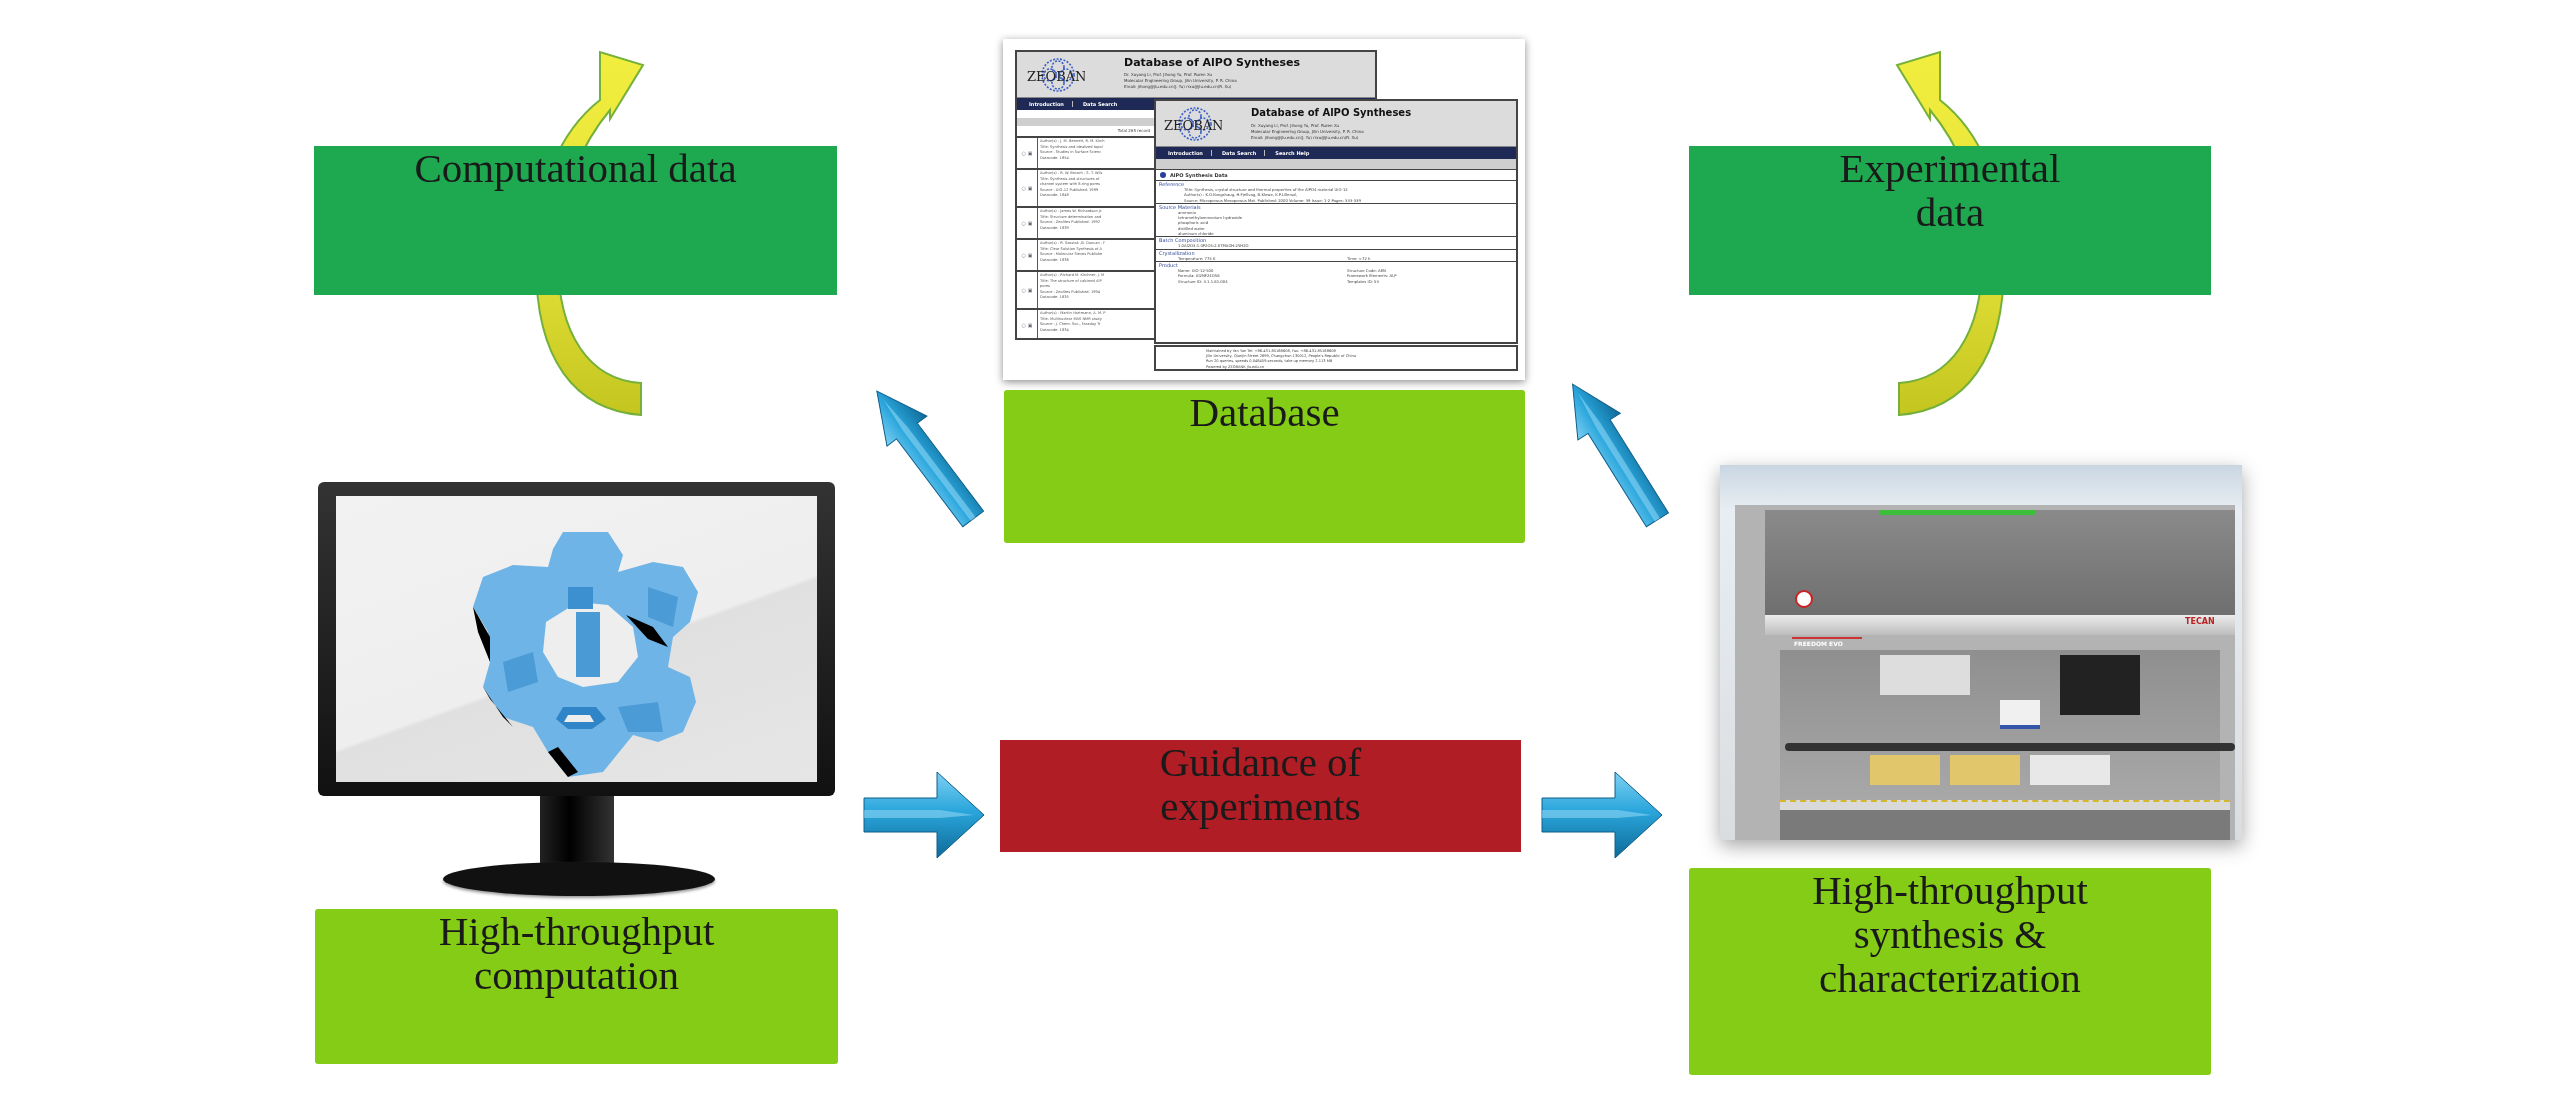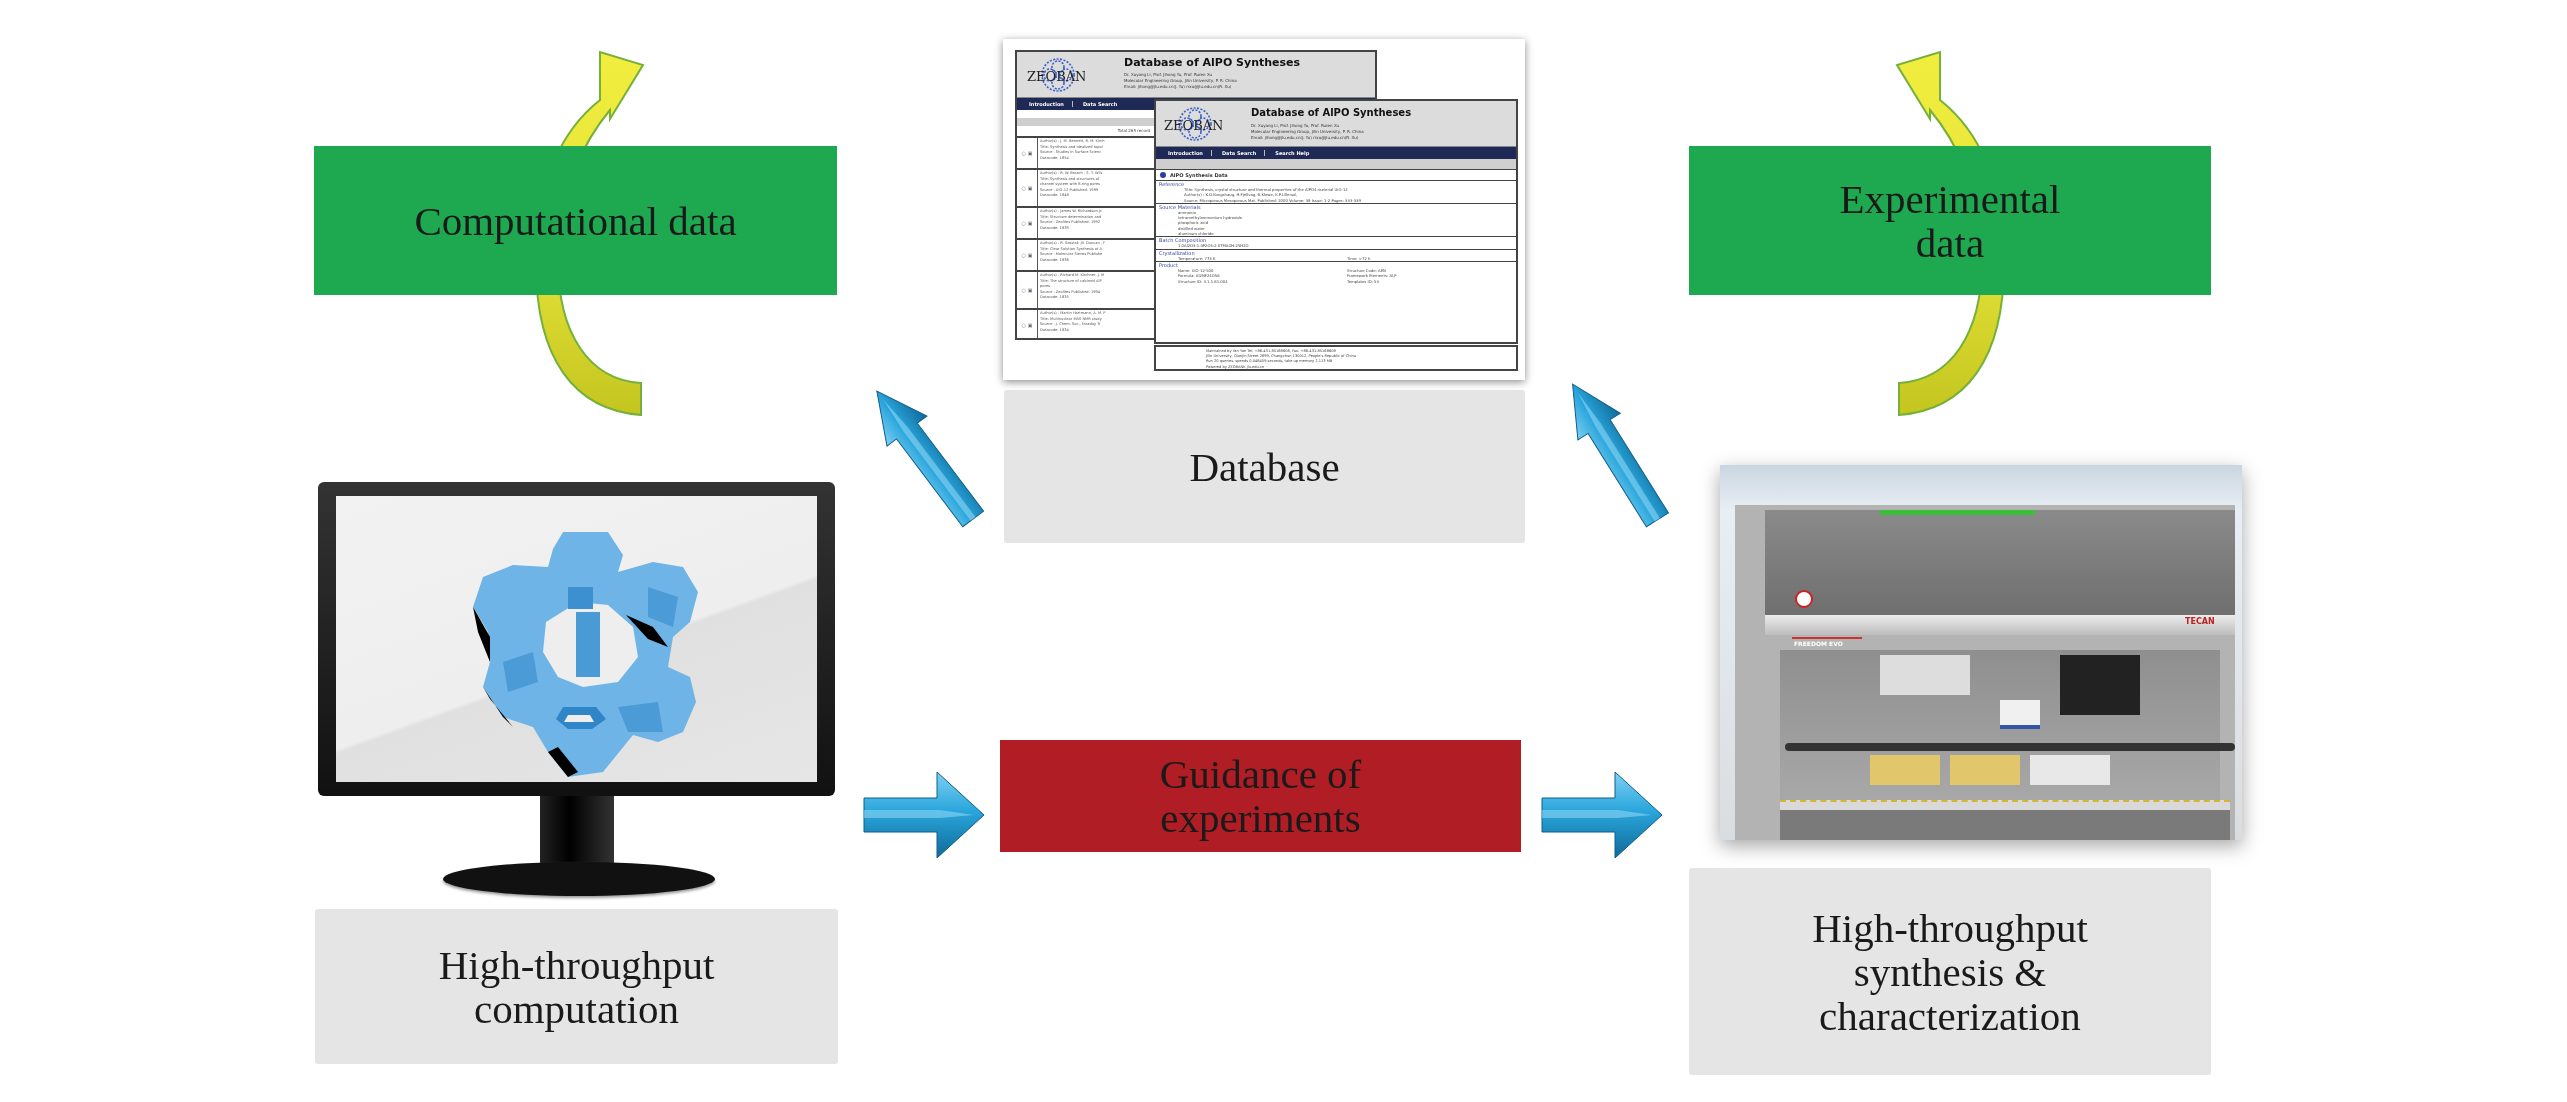--- a/index.html
+++ b/index.html
@@ -1,20 +1,20 @@
 <!DOCTYPE html>
 <html><head>
 <meta charset="utf-8">
 <style>
   html, body { margin:0; padding:0; background:#ffffff; }
   body { width:2567px; height:1102px; position:relative; overflow:hidden; font-family:"Liberation Serif", "DejaVu Serif", serif; }
   .abs { position:absolute; }
-  .box { position:absolute; display:flex; align-items:center; justify-content:center; text-align:center; color:#1a1a1a; font-family:"Liberation Serif", serif; font-size:41px; line-height:44px; box-sizing:border-box; }
+  .box { position:absolute; display:flex; align-items:flex-start; justify-content:center; text-align:center; color:#1a1a1a; font-family:"Liberation Serif", serif; font-size:41px; line-height:44px; box-sizing:border-box; }
   .green { background:#1ea84f; }
-  .blue { background:#e5e5e5; border-radius:3px; }
+  .blue { background:#84cc16; border-radius:3px; }
   .red { background:#b01d24; }
   .box span { white-space:pre-line; }
 
   
   .shot { position:absolute; left:1003px; top:39px; width:522px; height:341px; background:#fff; box-shadow:0 2px 8px rgba(0,0,0,0.45); overflow:hidden; font-family:"DejaVu Sans", sans-serif; }
   .win { position:absolute; background:#fff; border:2px solid #444; box-sizing:border-box; overflow:hidden; }
   .win-head { background:#dcdcdc; border-bottom:1px solid #888; position:relative; }
   .win-title { position:absolute; font-weight:bold; color:#111; font-family:"DejaVu Sans", sans-serif;text-align:center; }
   .win-sub { position:absolute; font-size:4px; line-height:6px; color:#333; white-space:pre-line; }
   .logo { position:absolute; }

